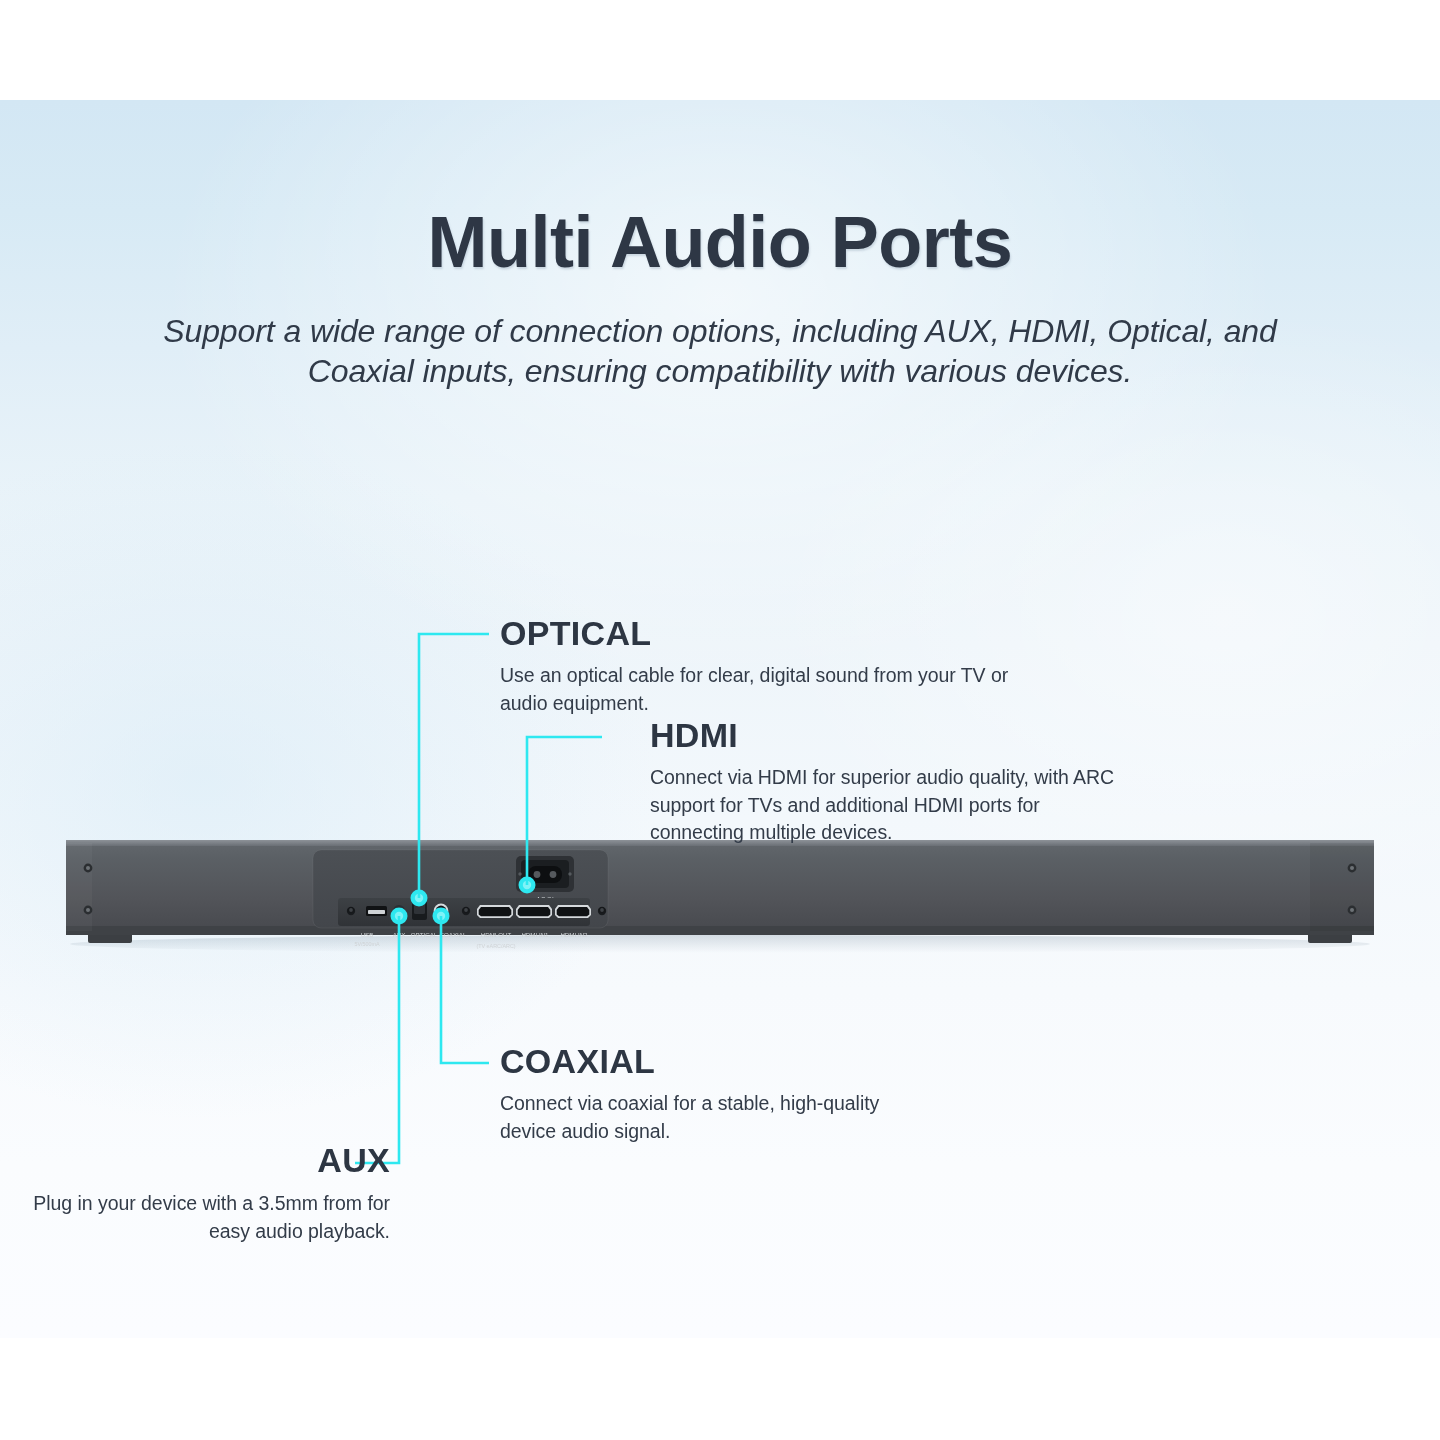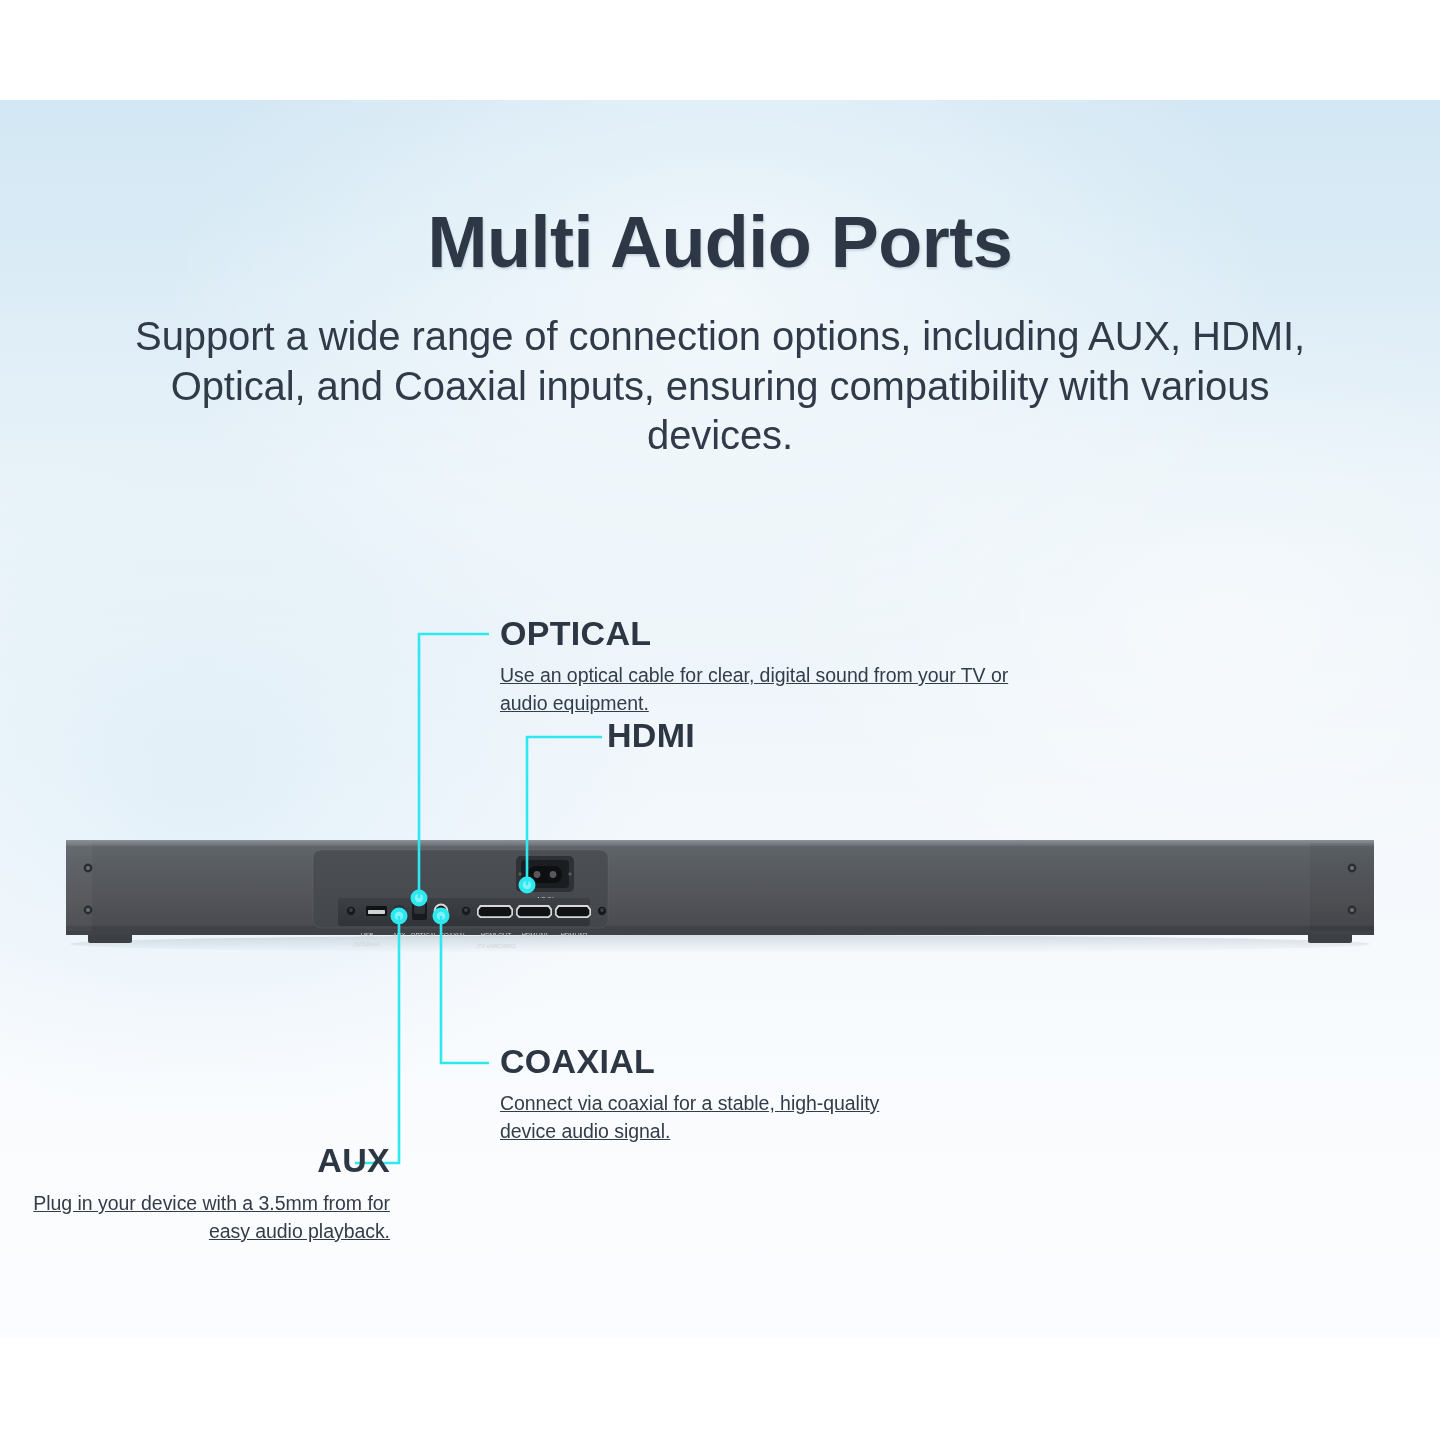--- a/index.html
+++ b/index.html
@@ -70,49 +70,49 @@
     font-size: 72px;
     line-height: 1.0;
     font-weight: 700;
     letter-spacing: -0.5px;
     color: #2e3745;
     text-shadow: 1px 2px 2px rgba(130,150,170,0.30);
   }
   .subtitle {
     margin: 34px auto 0;
     width: 1180px;
-    font-size: 40px;
+    font-size: 32px;
     line-height: 1.24;
     font-weight: 400;
     color: #303a48;
     letter-spacing: -0.1px;
+    font-style: italic;
   }
 
   
   .callout { position: absolute; z-index: 8; }
   .callout h3 {
     margin: 0;
     font-size: 34px;
     line-height: 1.0;
     font-weight: 700;
     letter-spacing: 0.3px;
     color: #2d3643;
   }
   .callout p {
     margin: 12px 0 0;
     font-size: 19.5px;
     line-height: 1.42;
     font-weight: 400;
     color: #333c49;
     letter-spacing: -0.05px;
-    text-decoration: underline;
   }
 
   #callout-optical { left: 500px; top: 616px; width: 520px; }
-  #callout-hdmi    { left: 607px; top: 718px; width: 470px; }
+  #callout-hdmi    { left: 650px; top: 718px; width: 470px; }
   #callout-coaxial { left: 500px; top: 1044px; width: 430px; }
   #callout-aux     { left: 30px;  top: 1143px; width: 360px; text-align: right; }
   #callout-aux p   { margin-top: 13px; }
 
   
   .lines {
     position: absolute;
     left: 0; top: 0;
     width: 1440px; height: 1440px;
     z-index: 7;
@@ -147,20 +147,21 @@
     <p class="subtitle">Support a wide range of connection options, including AUX, HDMI, Optical, and Coaxial inputs, ensuring compatibility with various devices.</p>
   </div>
 
   <div class="callout" id="callout-optical">
     <h3>OPTICAL</h3>
     <p>Use an optical cable for clear, digital sound from your TV or audio equipment.</p>
   </div>
 
   <div class="callout" id="callout-hdmi">
     <h3>HDMI</h3>
+    <p>Connect via HDMI for superior audio quality, with ARC support for TVs and additional HDMI ports for connecting multiple devices.</p>
   </div>
 
   <div class="callout" id="callout-coaxial">
     <h3>COAXIAL</h3>
     <p>Connect via coaxial for a stable, high-quality device audio signal.</p>
   </div>
 
   <div class="callout" id="callout-aux">
     <h3>AUX</h3>
     <p>Plug in your device with a 3.5mm from for easy audio playback.</p>

